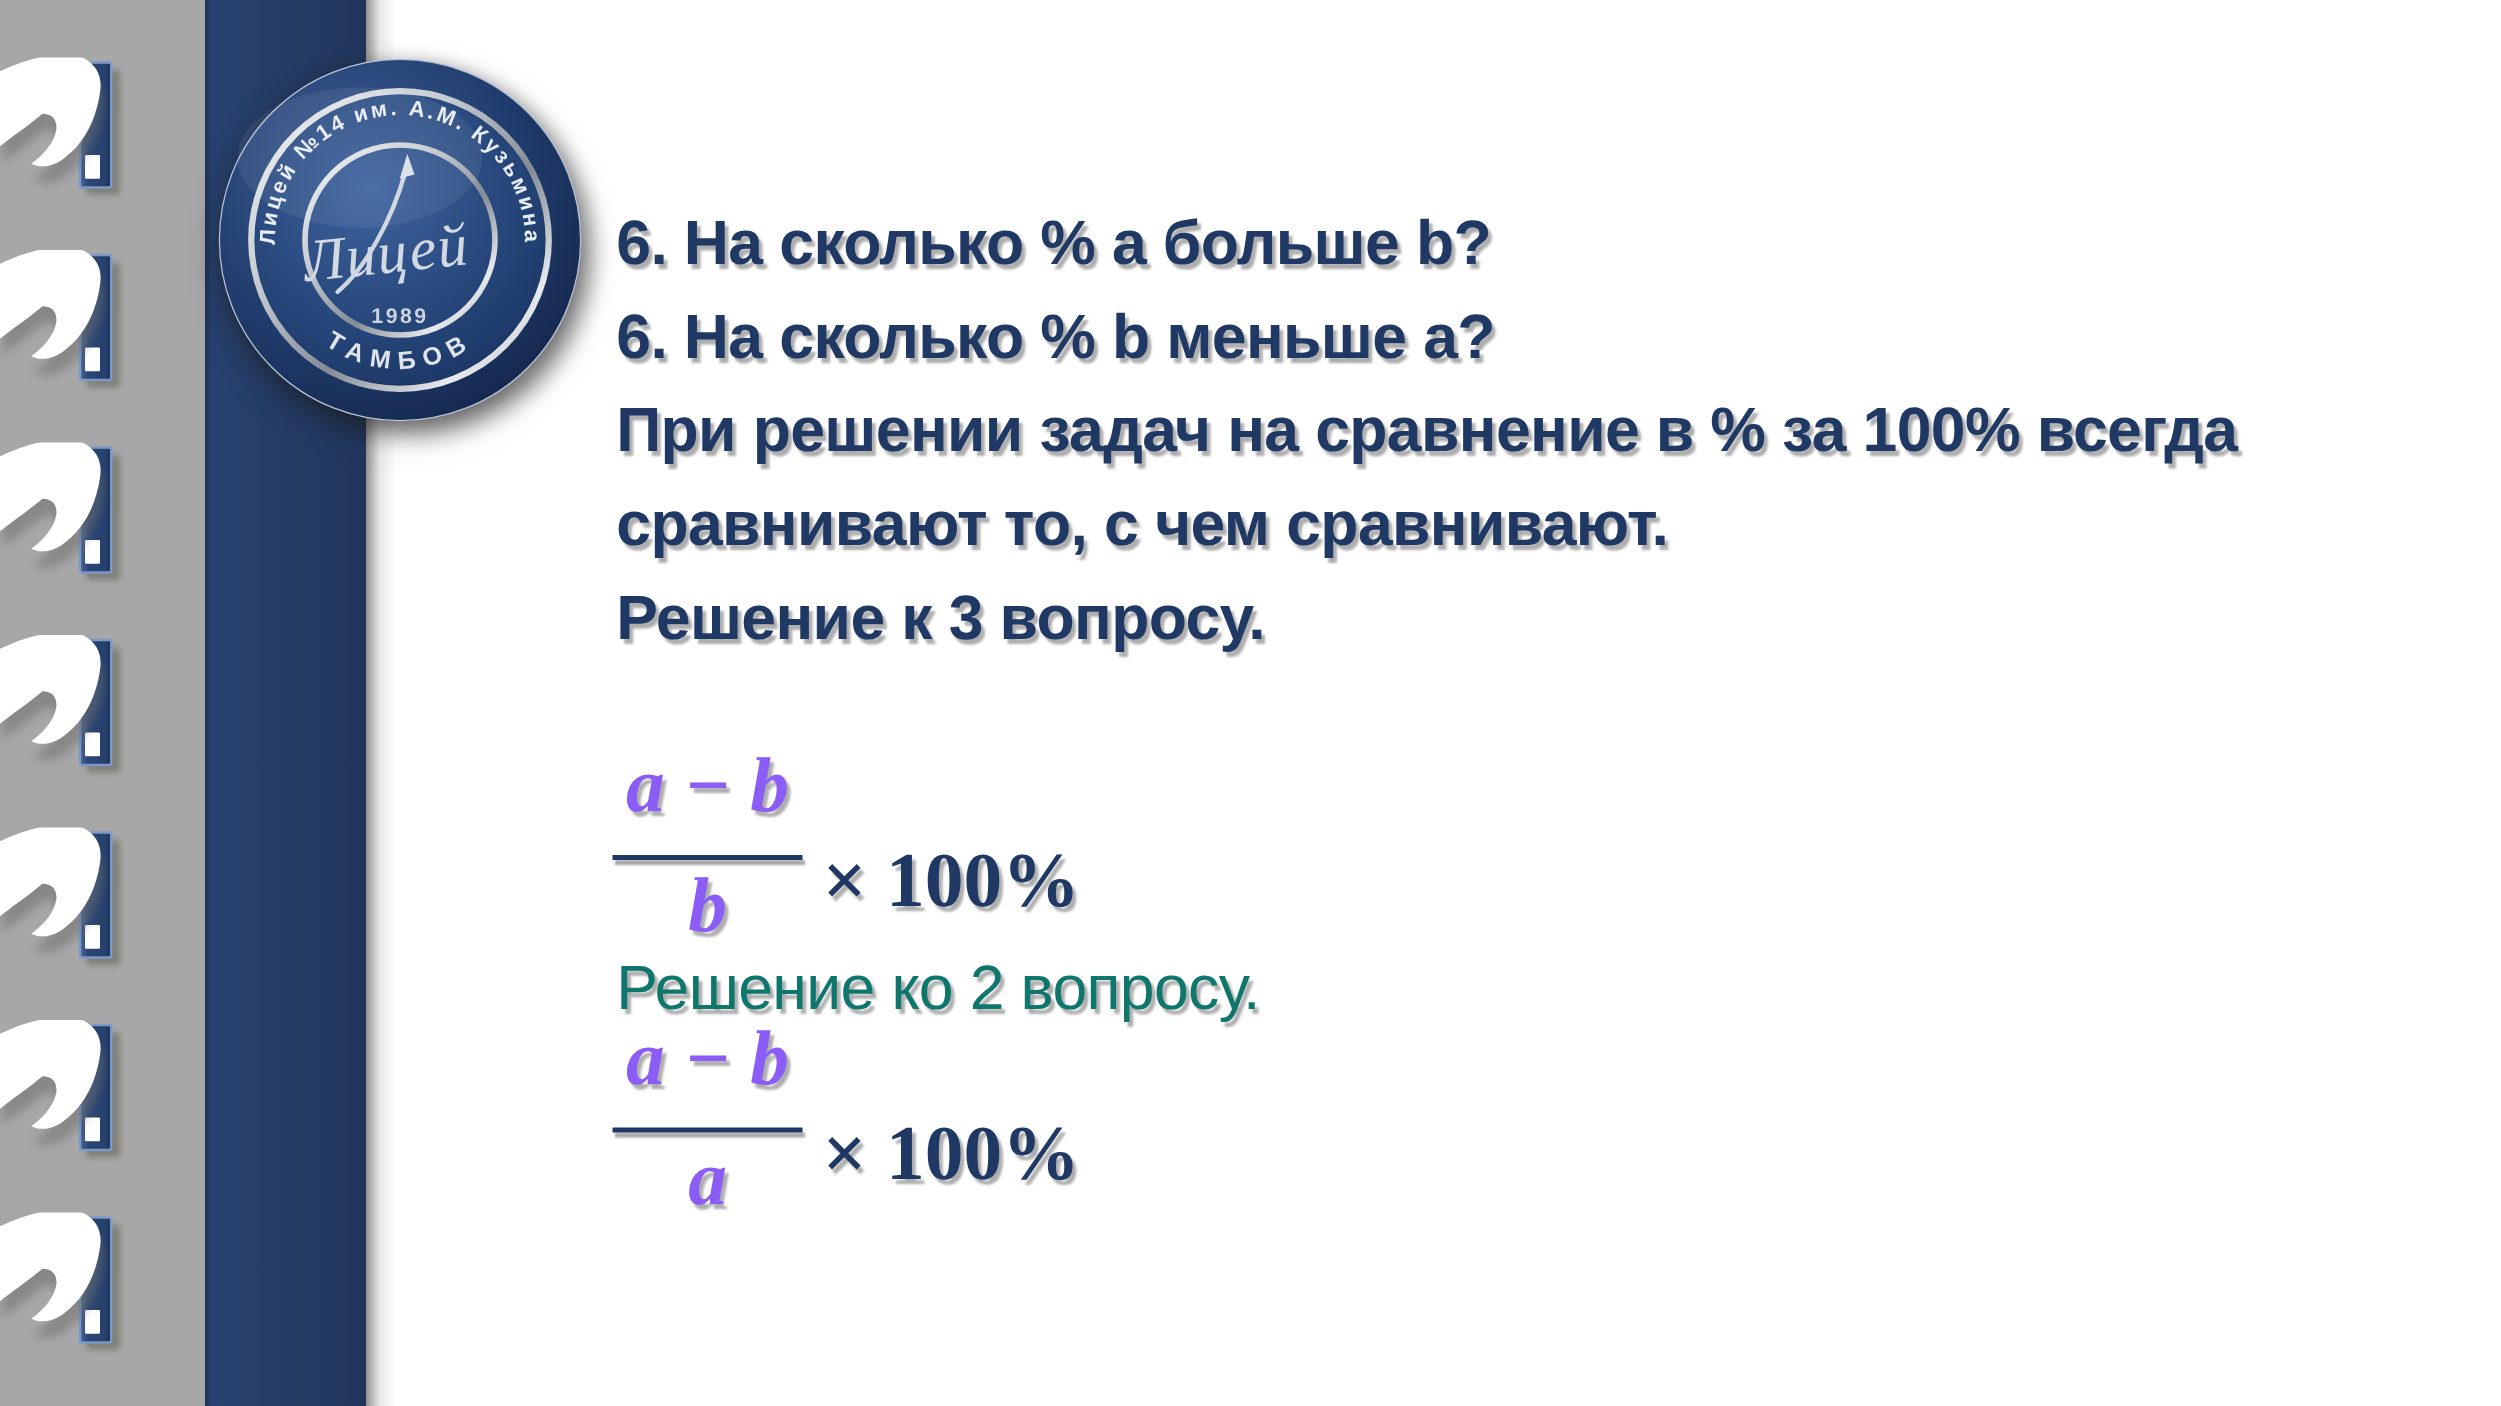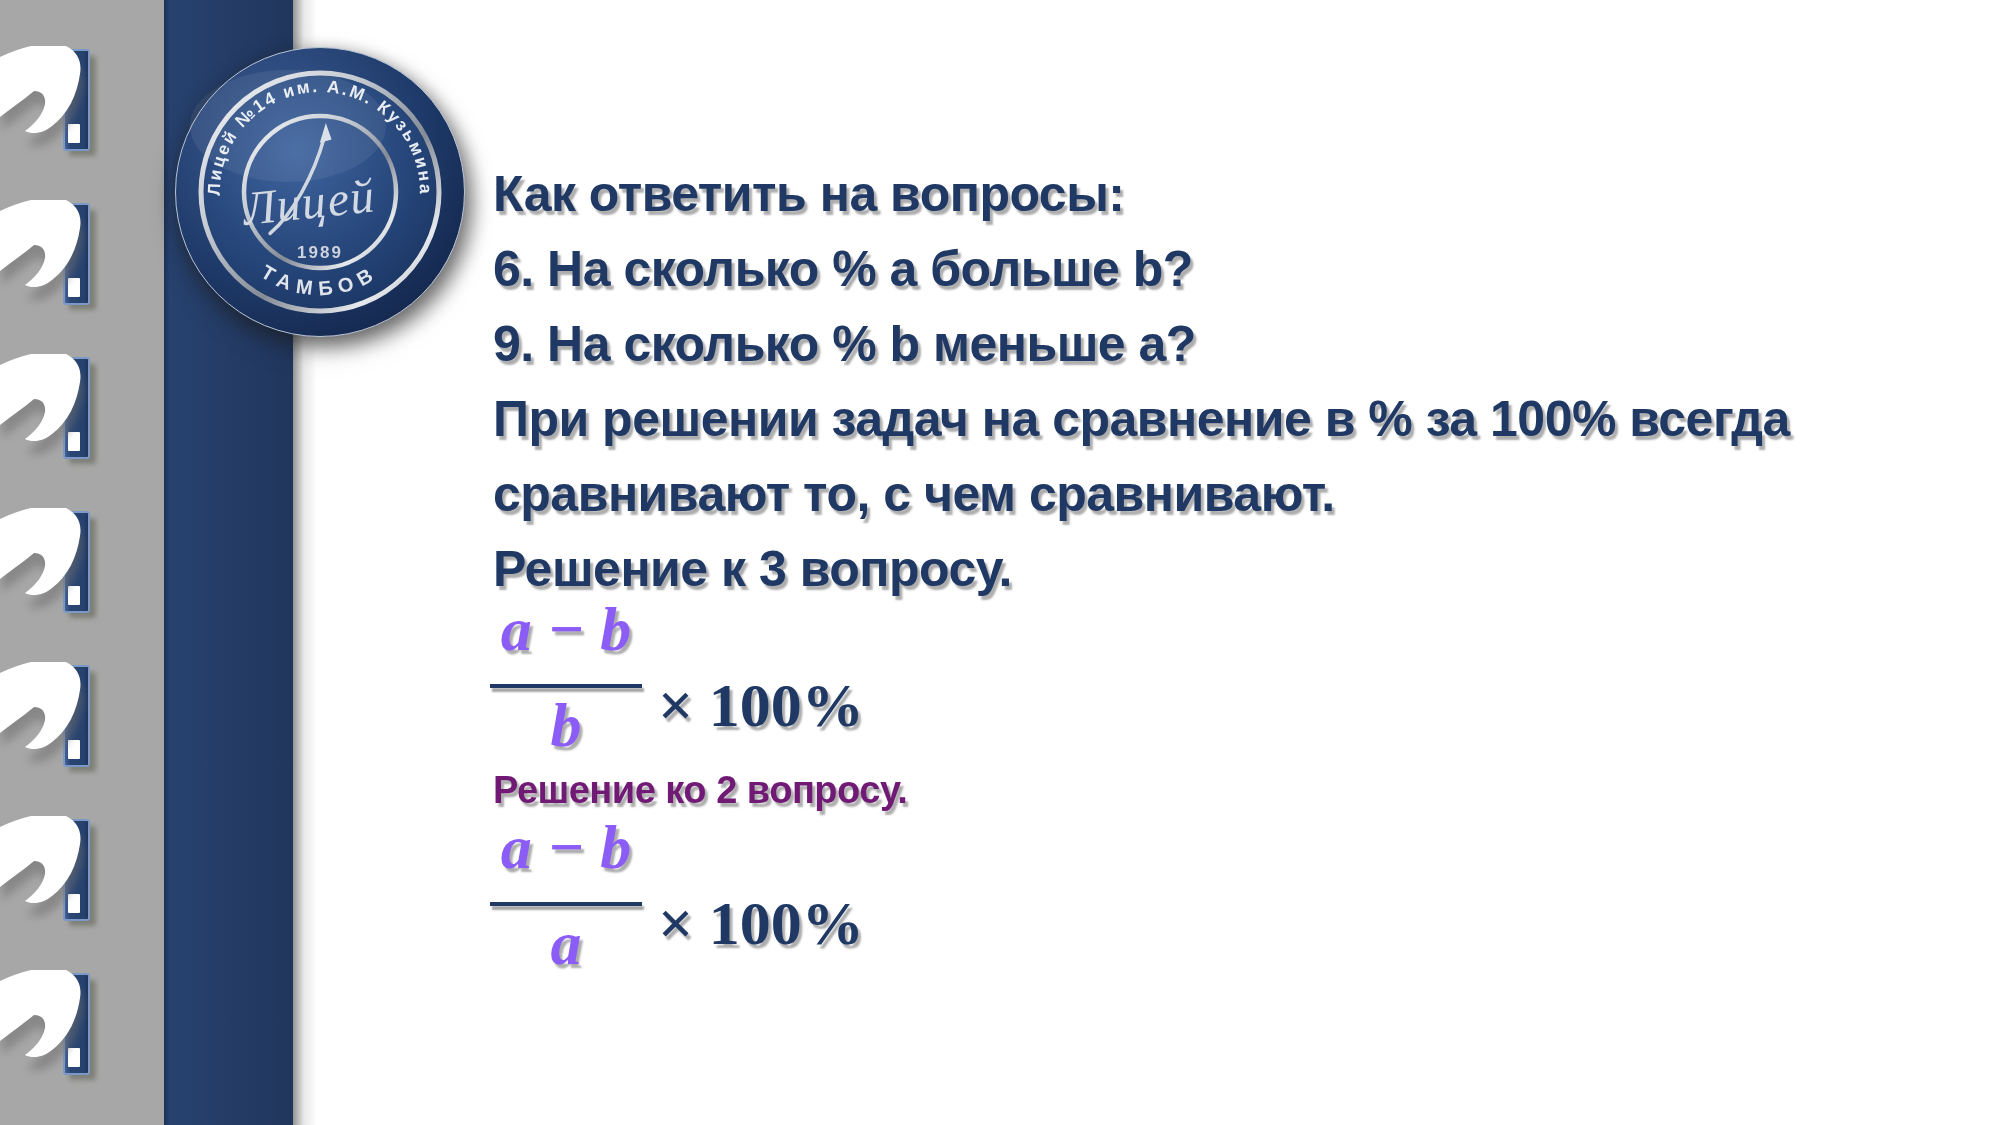--- a/index.html
+++ b/index.html
@@ -17,22 +17,22 @@
   .ring:nth-of-type(4){top:508px}.ring:nth-of-type(5){top:662px}.ring:nth-of-type(6){top:816px}
   .ring:nth-of-type(7){top:970px}
   
   .logo{position:absolute;left:170px;top:42px;width:300px;height:300px;
         filter:drop-shadow(7px 9px 10px rgba(25,25,25,.55)) drop-shadow(-5px 5px 9px rgba(25,25,25,.28));}
   
   .textblock{position:absolute;left:493px;top:157px;width:1470px;font-size:50px;font-weight:bold;
              line-height:75px;color:#1f3864;letter-spacing:-.5px;white-space:nowrap;
              text-shadow:3px 4px 2px rgba(105,105,105,.55);}
   .line{height:75px;}
-  .sol2{position:absolute;left:493px;top:753px;font-size:38px;font-weight:bold;line-height:75px;
-        color:#701a75;letter-spacing:-.5px;white-space:nowrap;text-shadow:3px 4px 2px rgba(105,105,105,.55);}
+  .sol2{position:absolute;left:493px;top:753px;font-size:50px;font-weight:normal;line-height:75px;
+        color:#0f766e;letter-spacing:-.5px;white-space:nowrap;text-shadow:3px 4px 2px rgba(105,105,105,.55);}
   
   .frac-num,.frac-den{position:absolute;left:490px;width:152px;text-align:center;
         font-family:"Liberation Serif",serif;font-style:italic;font-weight:bold;font-size:62px;
         line-height:62px;color:#8b5cf6;text-shadow:3px 4px 2px rgba(105,105,105,.55);}
   .frac-bar{position:absolute;left:490px;width:152px;height:4px;background:#1f3864;
         box-shadow:2px 4px 2px rgba(105,105,105,.6);}
   .frac-mult{position:absolute;left:658px;font-family:"Liberation Serif",serif;font-weight:bold;
         font-size:62px;line-height:62px;color:#1f3864;white-space:nowrap;
         text-shadow:3px 4px 2px rgba(105,105,105,.55);margin-top:24px;}
   .f1n{top:598px}.f1b{top:684px}.f1d{top:694px}.f1x{top:650px}
@@ -148,23 +148,22 @@
     <g transform="rotate(-6 150 150)">
       <path d="M 96,186 C 120,170 146,132 160,96" fill="none" stroke="#cfd6df" stroke-width="3.5" stroke-linecap="round"></path>
       <path d="M 155,101 L 163,82 L 167,99 Z" fill="#d8dee6"></path>
       <text x="72" y="175" font-family="Liberation Serif,serif" font-style="italic" font-size="48" fill="#d3d9e2" letter-spacing="1">Лицей</text>
     </g>
     <text x="150" y="216" text-anchor="middle" font-size="17" font-weight="bold" fill="#cdd3dc" letter-spacing="2">1989</text>
     <ellipse cx="118" cy="84" rx="98" ry="56" fill="#ffffff" opacity="0.07"></ellipse>
   </svg>
 
   <div class="textblock">
-    <div class="line">Как ответить на вопросы:</div>
     <div class="line">6. На сколько % a больше b?</div>
-    <div class="line">9. На сколько % b меньше a?</div>
+    <div class="line">6. На сколько % b меньше a?</div>
     <div class="line">При решении задач на сравнение в % за 100% всегда</div>
     <div class="line">сравнивают то, с чем сравнивают.</div>
     <div class="line">Решение к 3 вопросу.</div>
   </div>
 
   <div class="frac-num f1n">a − b</div>
   <div class="frac-bar f1b"></div>
   <div class="frac-den f1d">b</div>
   <div class="frac-mult f1x">× 100%</div>
 

